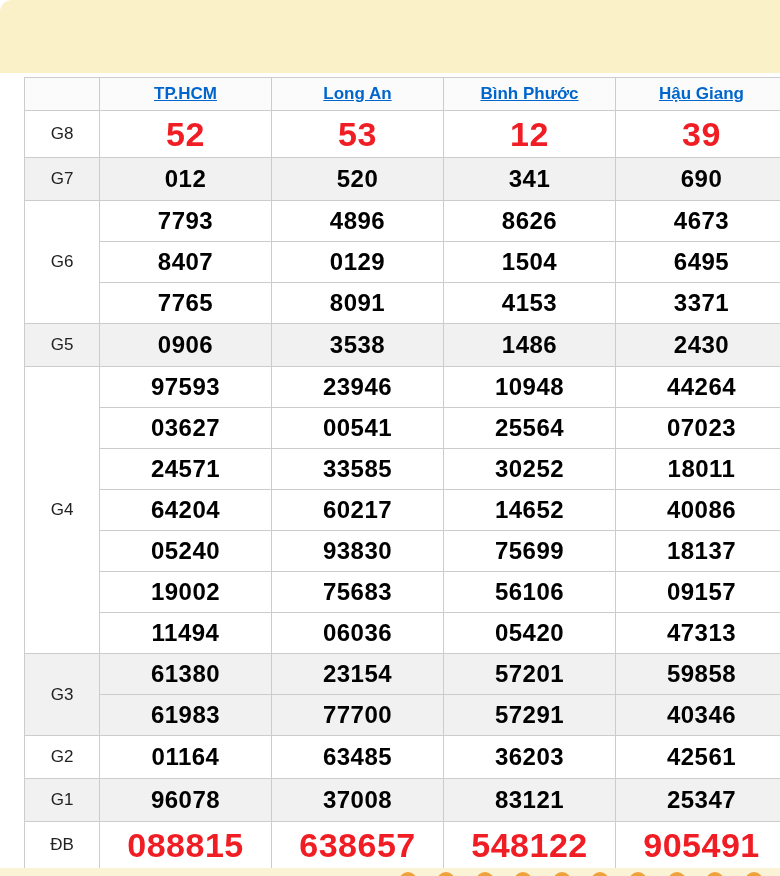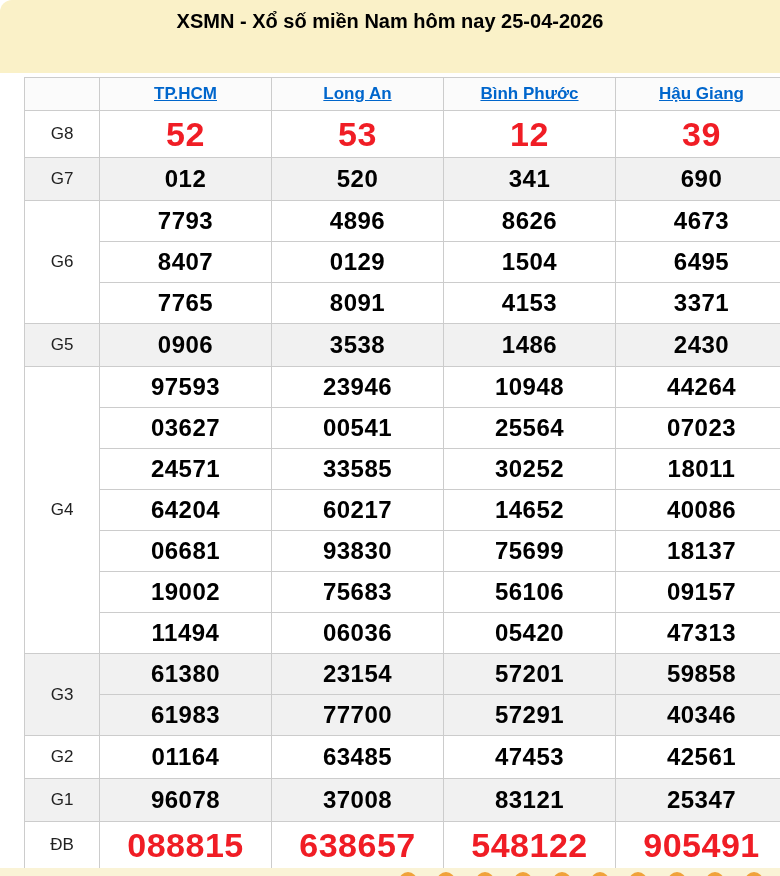--- a/index.html
+++ b/index.html
@@ -101,21 +101,20 @@
     top:4px;
     width:18px;height:18px;
     border-radius:50%;
     background:var(--orange);
   }
 </style>
 </head>
 <body>
 
 <div class="page-header">
-  <h1 class="page-title">XSMN - Xổ số miền Nam hôm nay 25-04-2026</h1>
 </div>
 
 <table class="results">
   <colgroup>
     <col class="label-col">
     <col>
       <col>
       <col>
       <col>
   </colgroup>
@@ -188,21 +187,21 @@
         <td class="num">30252</td>
         <td class="num">18011</td>
       </tr>
       <tr class="line">
         <td class="num">64204</td>
         <td class="num">60217</td>
         <td class="num">14652</td>
         <td class="num">40086</td>
       </tr>
       <tr class="line">
-        <td class="num">06681</td>
+        <td class="num">05240</td>
         <td class="num">93830</td>
         <td class="num">75699</td>
         <td class="num">18137</td>
       </tr>
       <tr class="line">
         <td class="num">19002</td>
         <td class="num">75683</td>
         <td class="num">56106</td>
         <td class="num">09157</td>
       </tr>
@@ -222,21 +221,21 @@
       <tr class="shade line">
         <td class="num">61983</td>
         <td class="num">77700</td>
         <td class="num">57291</td>
         <td class="num">40346</td>
       </tr>
       <tr class="single">
         <td class="label" rowspan="1">G2</td>
         <td class="num">01164</td>
         <td class="num">63485</td>
-        <td class="num">47453</td>
+        <td class="num">36203</td>
         <td class="num">42561</td>
       </tr>
       <tr class="shade single">
         <td class="label" rowspan="1">G1</td>
         <td class="num">96078</td>
         <td class="num">37008</td>
         <td class="num">83121</td>
         <td class="num">25347</td>
       </tr>
       <tr class="big">

